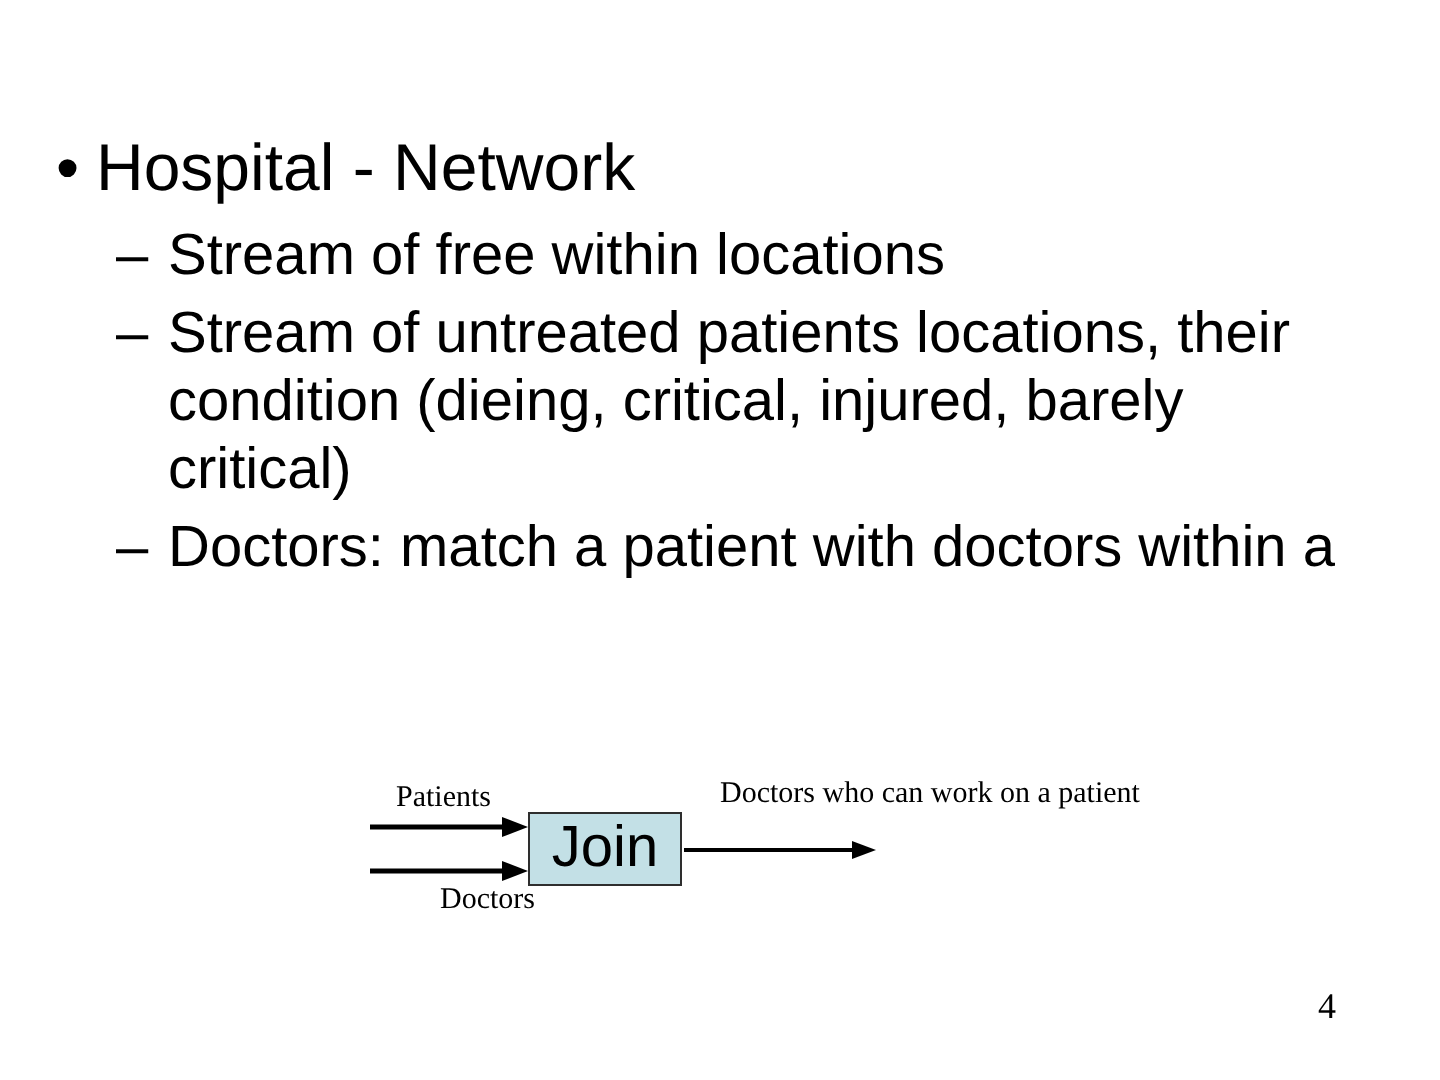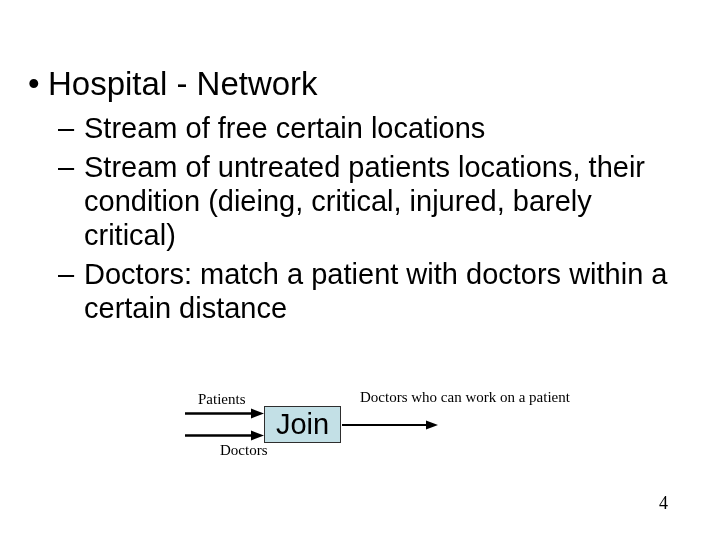--- a/index.html
+++ b/index.html
@@ -44,38 +44,37 @@
 
   <div class="title-row">
     <span class="title-bullet">•</span><span class="title-text">Hospital - Network</span>
   </div>
 
   <div class="body-list">
 
     <div class="bullet-para">
       <span class="dash">–</span>
       <div class="lines">
-        <div class="line">Stream of free certain locations</div>
+        <div class="line">Stream of free within locations</div>
       </div>
     </div>
 
     <div class="bullet-para">
       <span class="dash">–</span>
       <div class="lines">
         <div class="line">Stream of untreated patients locations, their</div>
         <div class="line">condition (dieing, critical, injured, barely</div>
         <div class="line">critical)</div>
       </div>
     </div>
 
     <div class="bullet-para">
       <span class="dash">–</span>
       <div class="lines">
         <div class="line">Doctors: match a patient with doctors within a</div>
-        <div class="line">certain distance</div>
       </div>
     </div>
 
   </div>
 
   <div>
 
     <span class="diagram-label lbl-patients">Patients</span>
 
     <span class="diagram-label lbl-doctors">Doctors</span>

